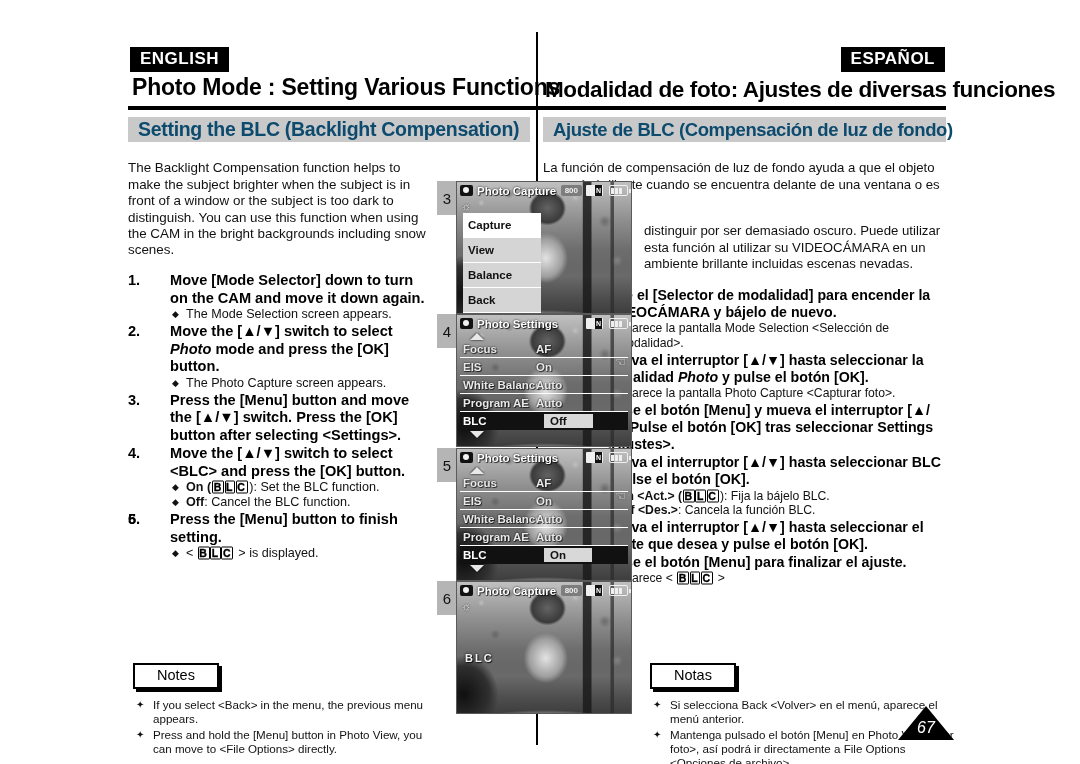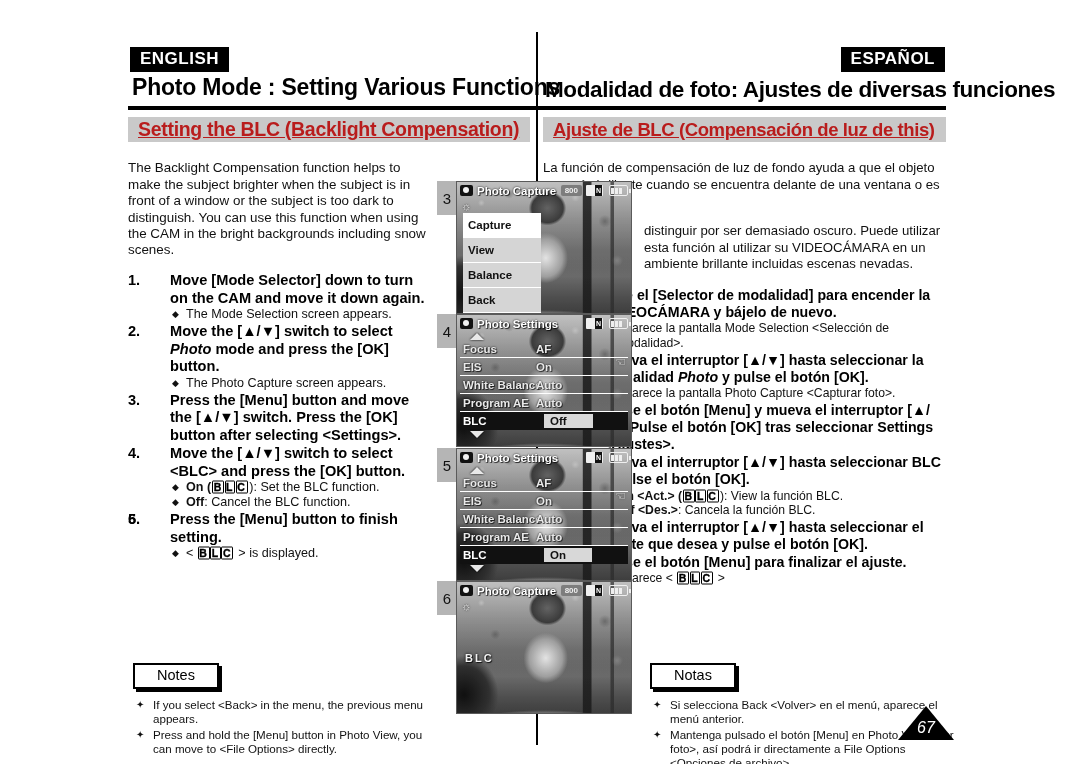--- a/index.html
+++ b/index.html
@@ -72,26 +72,25 @@
     width: 2px;
     height: 713px;
     background: #000;
   }
 
   
   .section-bar {
     position: absolute;
     background: #c9c9c9;
     font-weight: bold;
-    color: #b91c1c;
+    color: #0c4a6e;
     white-space: nowrap;
     display: flex;
     align-items: center;
     box-sizing: border-box;
-    text-decoration: underline;
   }
   #section-en {
     left: 128px; top: 117px;
     width: 402px; height: 25px;
     font-size: 19.5px;
     padding-left: 10px;
     letter-spacing: -0.3px;
   }
   #section-es {
     left: 543px; top: 117px;
@@ -571,21 +570,21 @@
   <div class="lang-badge" id="lang-en">ENGLISH</div>
   <div class="lang-badge" id="lang-es">ESPAÑOL</div>
 
   <div class="main-title" id="title-en">Photo Mode : Setting Various Functions</div>
   <div class="main-title" id="title-es">Modalidad de foto: Ajustes de diversas funciones</div>
 
   <div class="title-rule"></div>
   <div class="v-divider"></div>
 
   <div class="section-bar" id="section-en">Setting the BLC (Backlight Compensation)</div>
-  <div class="section-bar" id="section-es">Ajuste de BLC (Compensación de luz de this)</div>
+  <div class="section-bar" id="section-es">Ajuste de BLC (Compensación de luz de fondo)</div>
 
   <div class="col" id="col-en">
     <p class="intro">The Backlight Compensation function helps to make the subject brighter when the subject is in front of a window or the subject is too dark to distinguish. You can use this function when using the CAM in the bright backgrounds including snow scenes.</p>
 
     <ol class="steps">
       <li class="step">
         <span class="step-num">1.</span>
         <span class="step-body">Move [Mode Selector] down to turn on the CAM and move it down again.</span>
       </li>
       <ul class="bullets">
@@ -652,21 +651,21 @@
       <li class="step">
         <span class="step-num">3.</span>
         <span class="step-body">Pulse el botón [Menu] y mueva el interruptor [▲/▼]. Pulse el botón [OK] tras seleccionar Settings &lt;Ajustes&gt;.</span>
       </li>
 
       <li class="step">
         <span class="step-num">4.</span>
         <span class="step-body">Mueva el interruptor [▲/▼] hasta seleccionar BLC y pulse el botón [OK].</span>
       </li>
       <ul class="bullets">
-        <li class="bullet"><b>On &lt;Act.&gt; (</b><span class="blc-glyph"><span>B</span><span>L</span><span>C</span></span><span>): View la función BLC.</span></li>
+        <li class="bullet"><b>On &lt;Act.&gt; (</b><span class="blc-glyph"><span>B</span><span>L</span><span>C</span></span><span>): Fija la bájelo BLC.</span></li>
         <li class="bullet"><b>Off &lt;Des.&gt;</b><span>: Cancela la función BLC.</span></li>
       </ul>
 
       <li class="step">
         <span class="step-num">5.</span>
         <span class="step-body">Mueva el interruptor [▲/▼] hasta seleccionar el ajuste que desea y pulse el botón [OK].</span>
       </li>
 
       <li class="step">
         <span class="step-num">6.</span>

